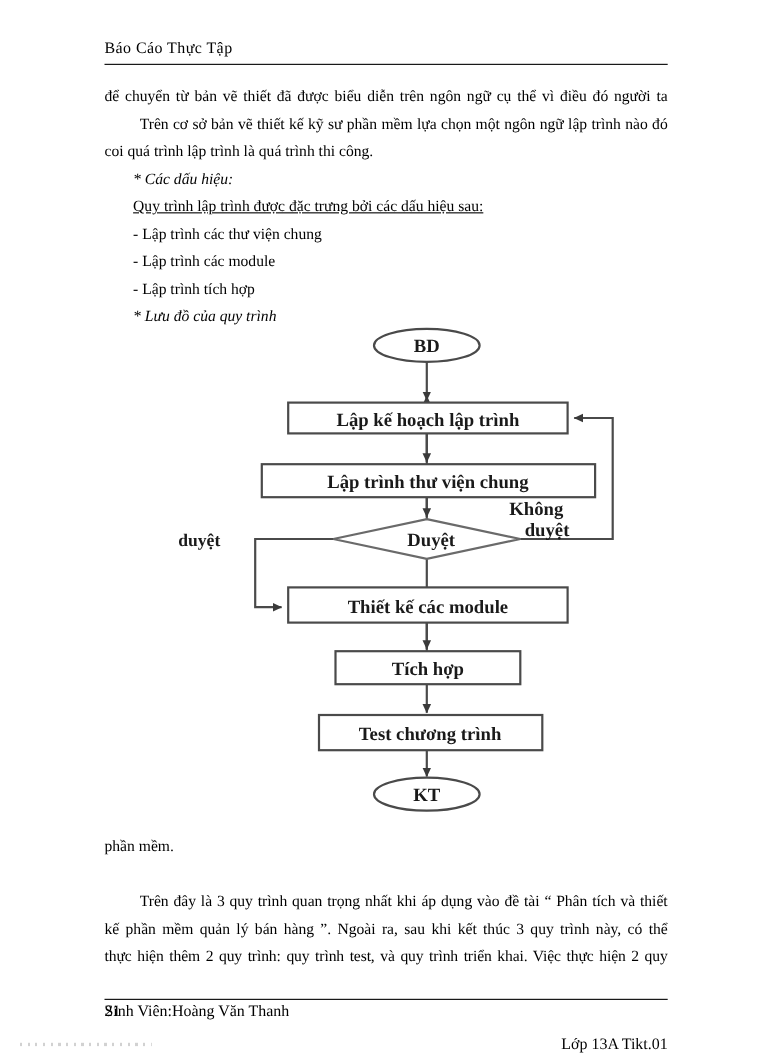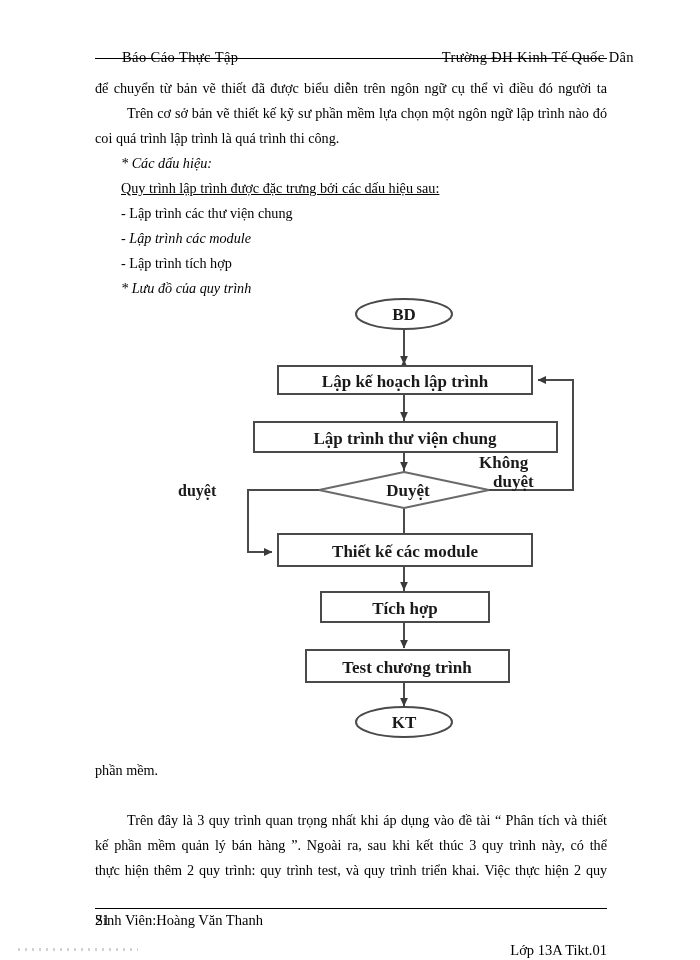--- a/index.html
+++ b/index.html
@@ -16,24 +16,23 @@
     width: 700px;
     height: 960px;
     background: #ffffff;
     overflow: hidden;
   }
 
   
   .header-band {
     position: absolute;
     left: 95px;
-    top: 49px;
+    top: 36px;
     width: 512px;
     height: 22px;
-    margin-left: 27px;
   }
   .header-band .h-left,
   .header-band .h-right {
     position: absolute;
     top: 0;
     font-size: 14.5px;
     letter-spacing: 0.4px;
     white-space: nowrap;
   }
   .header-band .h-left { left: 0; }
@@ -66,21 +65,21 @@
     text-align: justify;
     text-align-last: justify;
     white-space: normal;
   }
   .italic { font-style: italic; }
   .tight { letter-spacing: -0.1px; }
 
   
   #flow {
     position: absolute;
-    left: 16px;
+    left: 0;
     top: 288px;
     width: 672px;
     height: 460px;
   }
   #flow svg { display: block; }
 
   
   .footer {
     position: absolute;
     left: 95px;
@@ -103,36 +102,35 @@
     opacity: .65;
   }
 </style>
 </head>
 <body>
 
 <div id="page">
 
   <div class="header-band">
     <span class="h-left">Báo Cáo Thực Tập</span>
-    <span class="h-right">Trường ĐH Kinh Tế Quốc Dân</span>
   </div>
   <div class="rule top"></div>
 
   <div class="para" style="top:76px;">
     <span class="line just">để chuyển từ bản vẽ thiết đã được biểu diễn trên ngôn ngữ cụ thể vì điều đó người ta</span>
     <span class="line just" style="text-indent:32px;">Trên cơ sở bản vẽ thiết kế kỹ sư phần mềm lựa chọn một ngôn ngữ lập trình nào đó</span>
     <span class="line">coi quá trình lập trình là quá trình thi công.</span>
   </div>
 
   <div class="para italic" style="top:151px;text-indent:26px;">* Các dấu hiệu:</div>
 
   <div class="para" style="top:176px;text-indent:26px;text-decoration:underline;">Quy trình lập trình được đặc trưng bởi các dấu hiệu sau:</div>
 
   <div class="para" style="top:201px;text-indent:26px;">- Lập trình các thư viện chung</div>
-  <div class="para" style="top:226px;text-indent:26px;font-style:italic;">- Lập trình các module</div>
+  <div class="para" style="top:226px;text-indent:26px;">- Lập trình các module</div>
   <div class="para" style="top:251px;text-indent:26px;">- Lập trình tích hợp</div>
 
   <div class="para italic" style="top:276px;text-indent:26px;">* Lưu đồ của quy trình</div>
 
   <div id="flow">
     <svg width="700" height="460" viewBox="0 0 700 460" xmlns="http://www.w3.org/2000/svg">
       <defs>
         <marker id="ah" markerWidth="9" markerHeight="9" refX="8" refY="4.5" orient="auto" markerUnits="userSpaceOnUse">
           <path d="M0,0.6 L8.4,4.5 L0,8.4 z" fill="#3a3a3a"></path>
         </marker>

